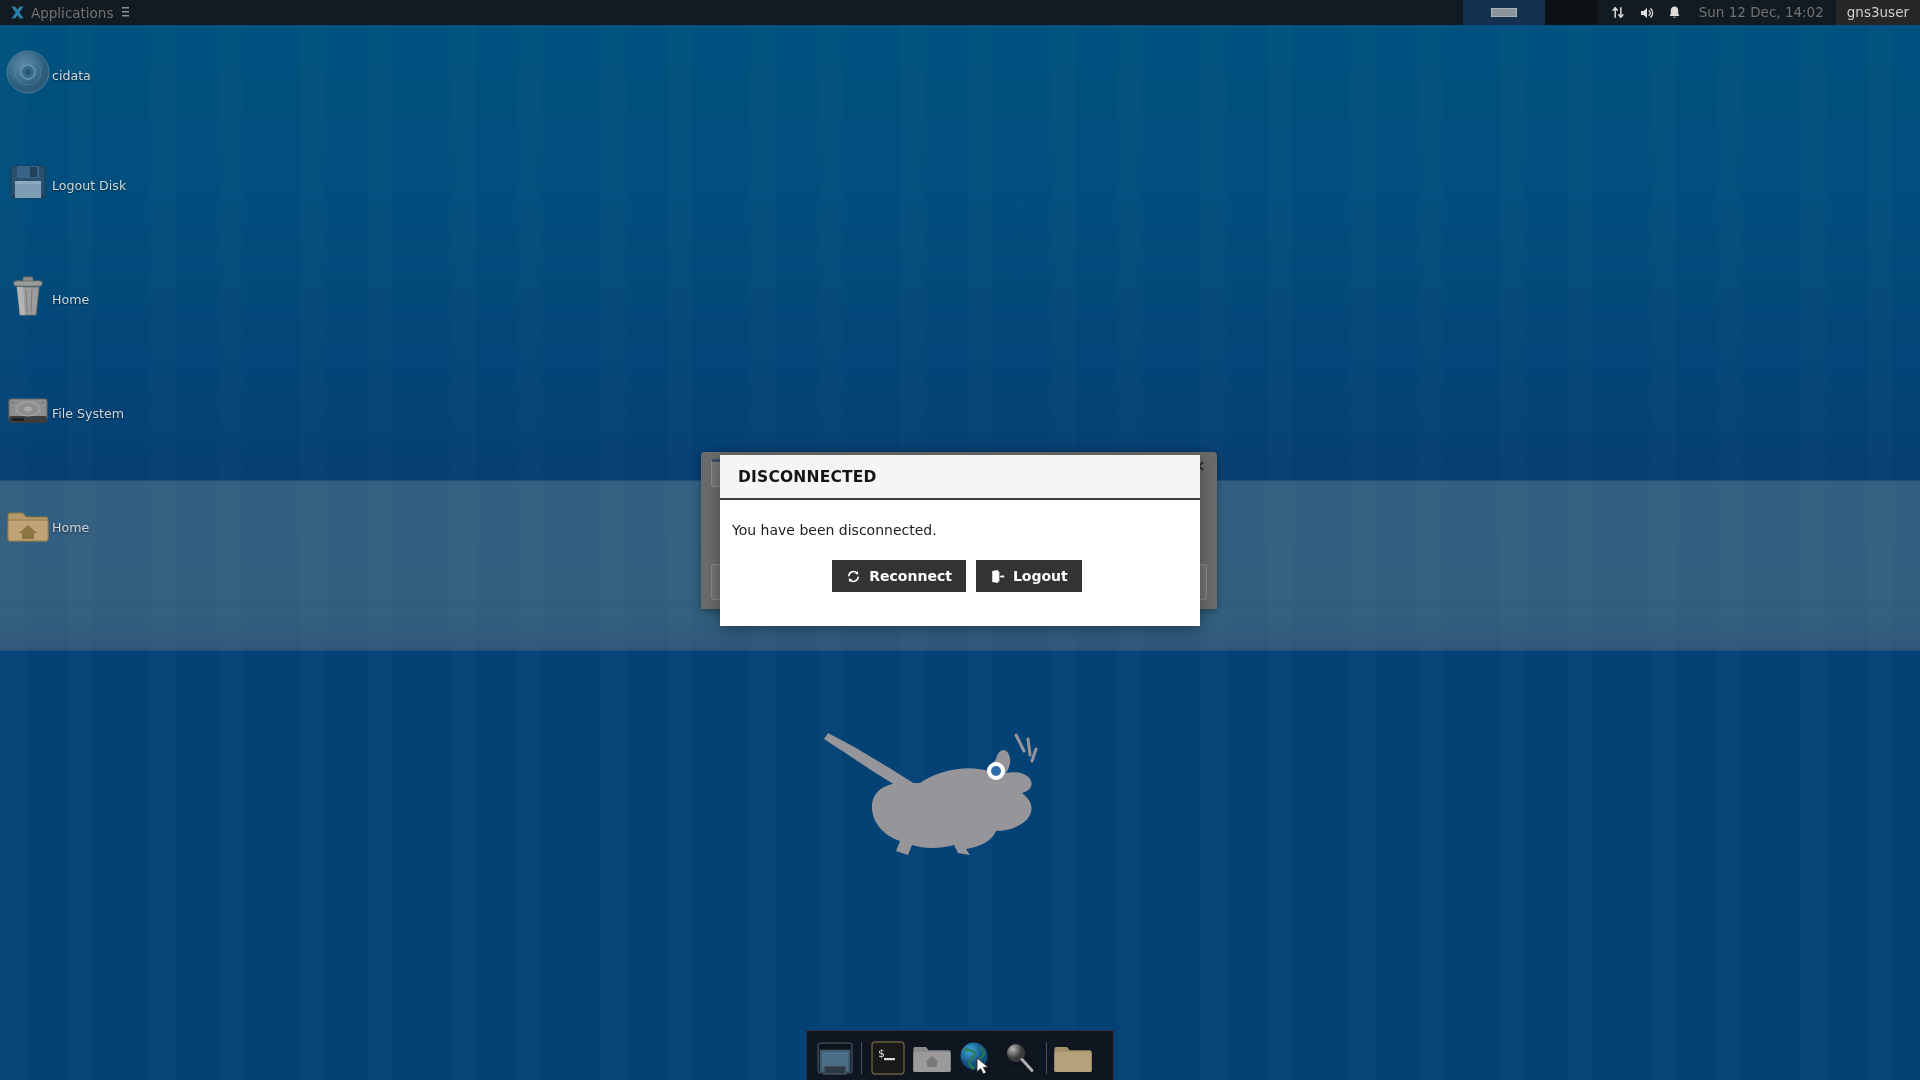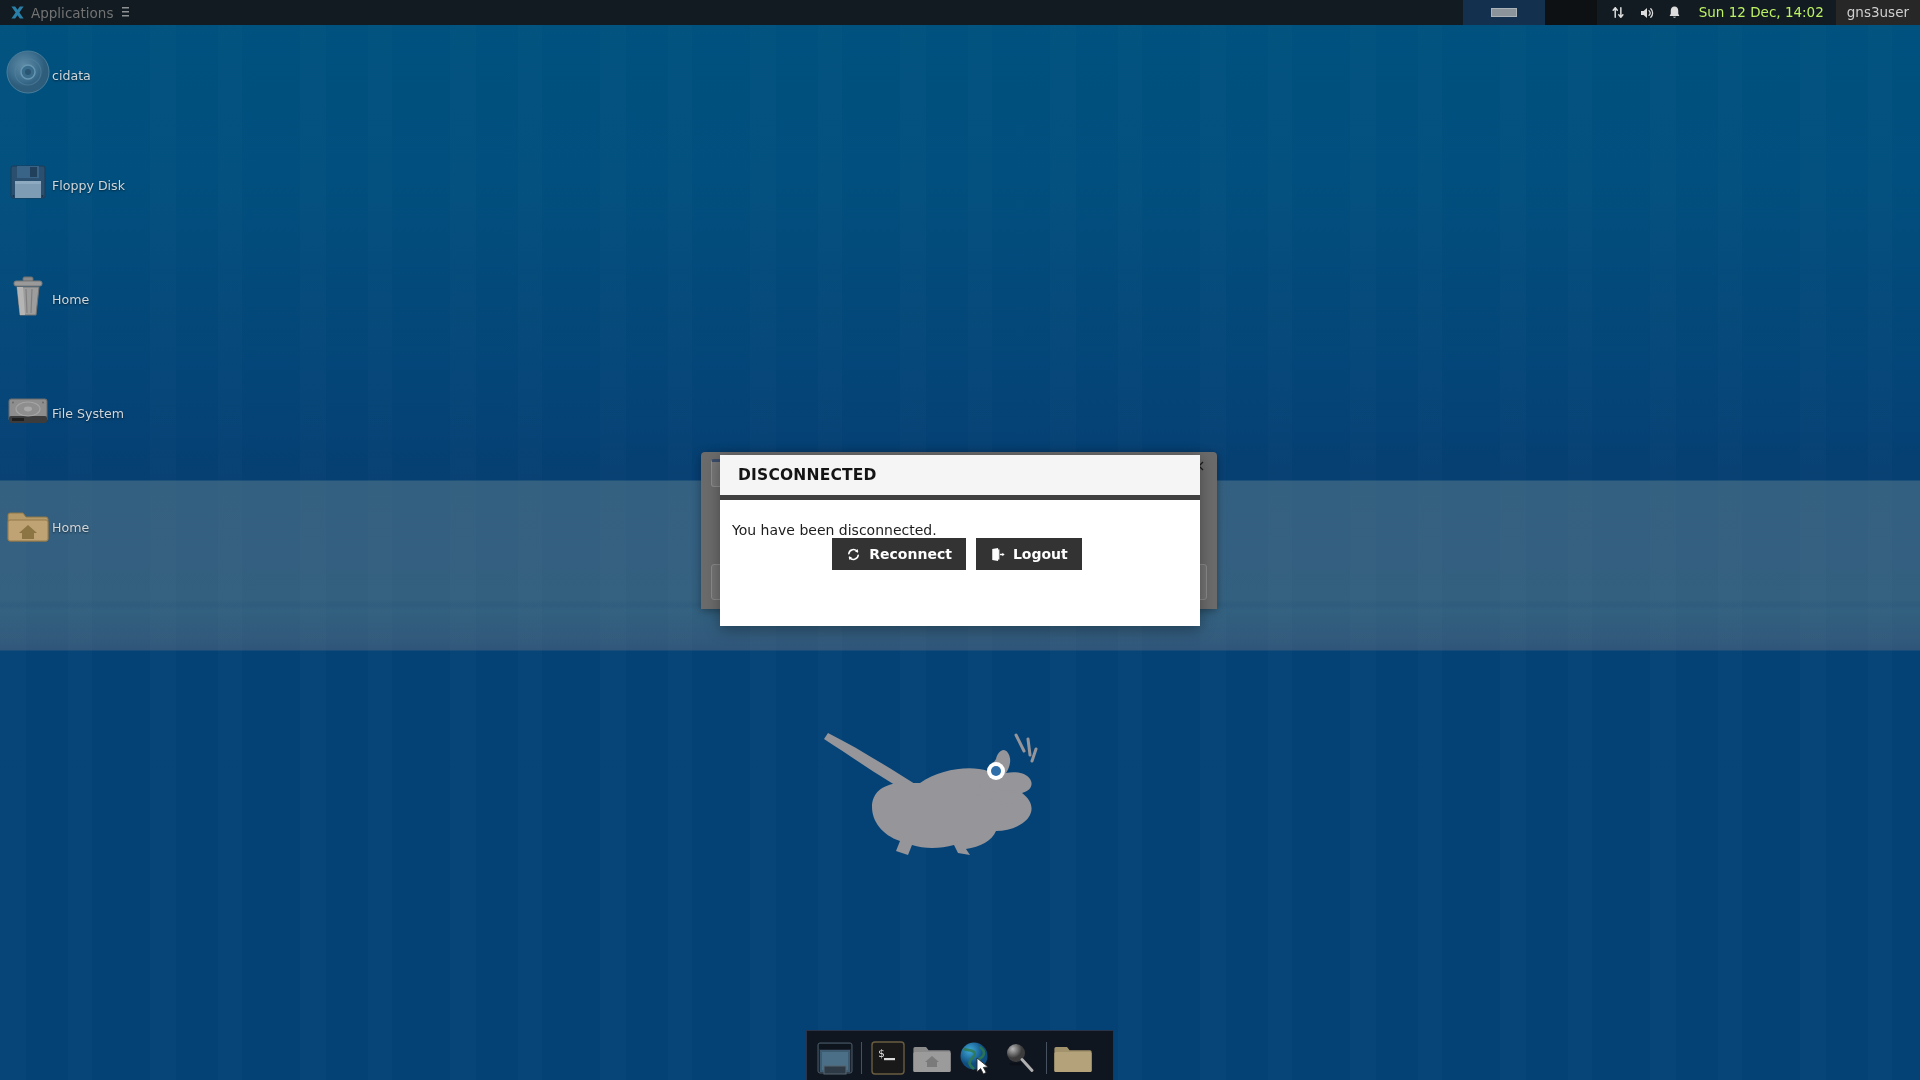--- a/index.html
+++ b/index.html
@@ -97,21 +97,21 @@
   #systray {
     position:absolute; right:0; top:0; height:25px;
     display:flex; align-items:center; gap:0px;
     background:#111b21; padding-left:8px;
   }
   .tray-icon {
     width:28px; height:25px; display:flex; align-items:center; justify-content:center;
     cursor:pointer;
   }
   #clock {
-    font-size:13.5px; color:#bef264; padding:0 12px 0 10px;
+    font-size:13.5px; color:#737373; padding:0 12px 0 10px;
     line-height:25px; cursor:default;
   }
   #user-button {
     background:#272727; color:#cfcfcf; font-size:13.5px;
     height:25px; line-height:25px; padding:0 11px; cursor:pointer;
   }
 
   
   .desk-icon {
     position:absolute; width:112px;
@@ -155,31 +155,32 @@
 
   
   #dialog {
     position:absolute; left:720px; top:455px; width:480px; height:171px;
     background:#ffffff;
     box-shadow:0 3px 14px rgba(0,0,0,0.35);
     z-index:40;
   }
   #dialog-header {
     height:45px; background:#f5f5f5;
-    border-bottom:5px solid #404040;
+    border-bottom:2px solid #404040;
     display:flex; align-items:center; padding-left:18px;
   }
   #dialog-title {
     font-size:15.5px; font-weight:bold; color:#141414;
     letter-spacing:0.2px;
   }
   #dialog-body { padding:22px 18px 0 12px; }
   #dialog-message { font-size:14px; color:#1c1c1c; }
   #dialog-actions {
     display:flex; justify-content:center; gap:10px;
+    margin-top:22px;
   }
   .dlg-btn {
     background:#333333; color:#ffffff;
     border:none; cursor:pointer;
     height:32px; padding:0 14px;
     display:inline-flex; align-items:center; gap:8px;
     font-size:14px; font-weight:bold;
     font-family:"DejaVu Sans", sans-serif;
   }
   .dlg-btn .bico { width:15px; height:15px; display:block; }
@@ -254,21 +255,21 @@
       <svg viewBox="0 0 48 48" width="48" height="48">
         <rect x="7" y="8" width="34" height="32" rx="2" fill="#2b4f6e" stroke="#1e3c56" stroke-width="1"></rect>
         <rect x="13" y="8" width="22" height="12" fill="#3a6487"></rect>
         <rect x="26" y="9" width="7" height="10" fill="#21405c"></rect>
         <rect x="11" y="23" width="26" height="17" fill="#7e9cb4"></rect>
         <rect x="11" y="23" width="26" height="3" fill="#8eaac0"></rect>
         <circle cx="9.5" cy="38" r="1" fill="#1a3349"></circle>
         <circle cx="38.5" cy="38" r="1" fill="#1a3349"></circle>
       </svg>
     </span>
-    <span class="label">Floppy Disk</span>
+    <span class="label">Logout Disk</span>
   </div>
 
   <div class="desk-icon" style="left:4px; top:272px;">
     <span class="glyph">
       <svg viewBox="0 0 48 48" width="48" height="48">
         <rect x="19" y="5" width="10" height="4" rx="1.5" fill="#8a8a8a" stroke="#6e6e6e"></rect>
         <rect x="10" y="9" width="28" height="5" rx="2" fill="#9a9a9a" stroke="#777"></rect>
         <path d="M13 15 L16 43 H32 L35 15 Z" fill="#9d9d9d" stroke="#737373" stroke-width="1"></path>
         <path d="M13 15 L16 43 H21 L19 15 Z" fill="#b5b5b5"></path>
         <path d="M22 17 L23 41 M28 17 L27 41" stroke="#808080" stroke-width="1.2"></path>

